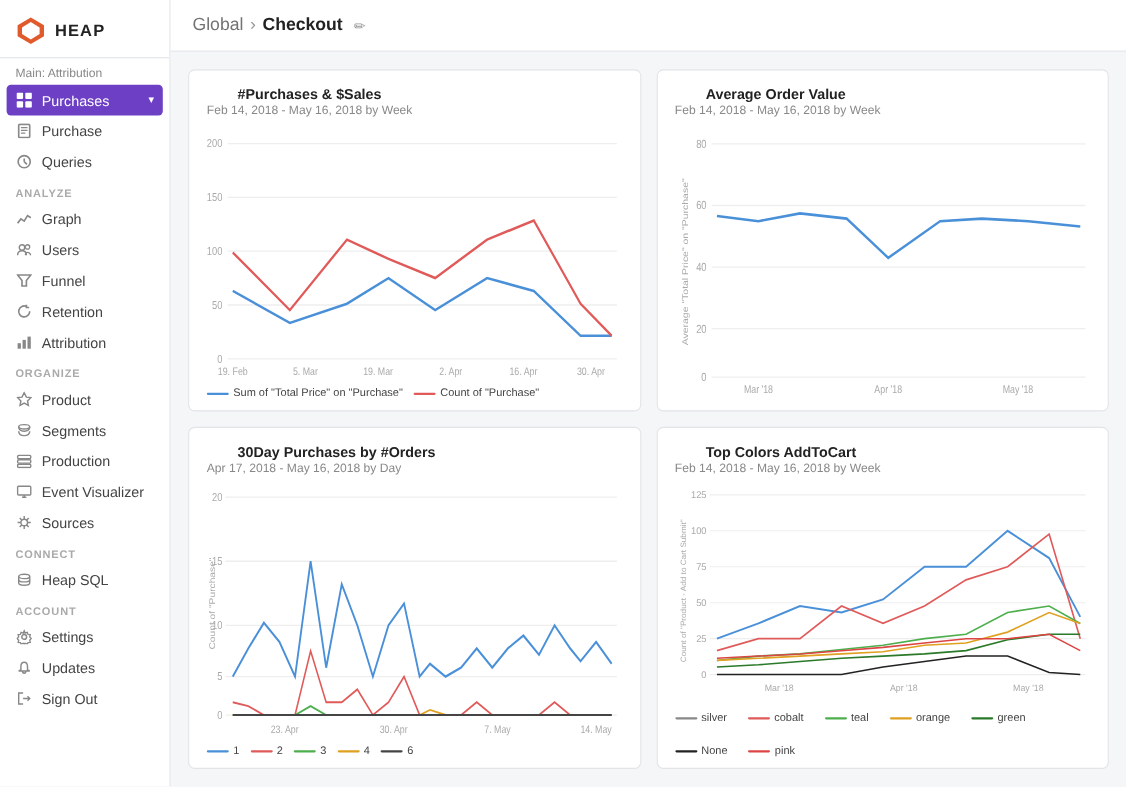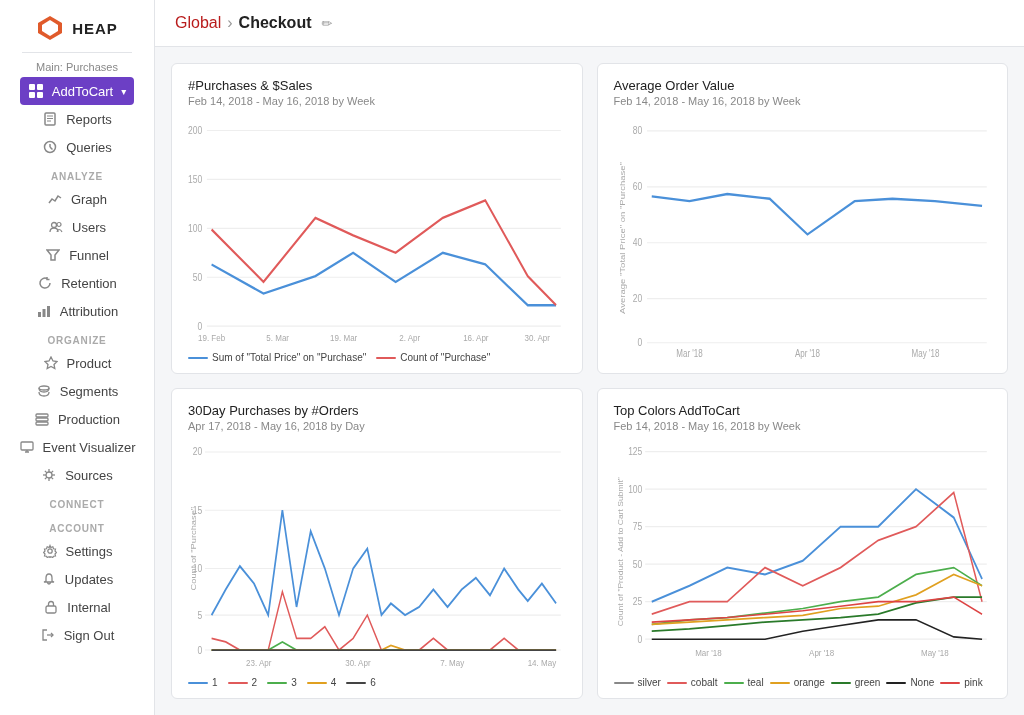--- a/index.html
+++ b/index.html
@@ -9,21 +9,20 @@
     #sidebar {
       width: 155px;
       min-width: 155px;
       background: #fff;
       border-right: 1px solid #e2e4e8;
       display: flex;
       flex-direction: column;
       padding: 0;
       height: 715px;
       overflow-y: auto;
-      align-items: center;
     }
     .logo-area {
       padding: 14px 14px 10px 14px;
       display: flex;
       align-items: center;
       gap: 8px;
       border-bottom: 1px solid #e2e4e8;
     }
     .logo-icon {
       width: 28px;
@@ -89,21 +88,21 @@
     #topbar {
       background: #fff;
       border-bottom: 1px solid #e2e4e8;
       padding: 14px 20px;
       display: flex;
       align-items: center;
       gap: 6px;
     }
     .breadcrumb-item {
       font-size: 16px;
-      color: #b91c1c;
+      color: #737373;
     }
     .breadcrumb-sep {
       font-size: 16px;
       color: #999;
     }
     .breadcrumb-current {
       font-size: 16px;
       font-weight: 600;
       color: #222;
     }
@@ -128,23 +127,24 @@
       background: #fff;
       border: 1px solid #e2e4e8;
       border-radius: 6px;
       padding: 14px 16px 10px;
       display: flex;
       flex-direction: column;
       overflow: hidden;
     }
     .chart-title {
       font-size: 13px;
-      font-weight: 400;
+      font-weight: 700;
       color: #222;
       margin-bottom: 2px;
+      margin-left: 28px;
     }
     .chart-subtitle {
       font-size: 11px;
       color: #888;
       margin-bottom: 6px;
     }
     .chart-body {
       flex: 1;
       position: relative;
       overflow: hidden;
@@ -176,45 +176,45 @@
 <div id="sidebar">
 
   <div class="logo-area">
     <svg class="logo-icon" viewBox="0 0 28 28" xmlns="http://www.w3.org/2000/svg">
       <polygon points="14,2 26,9 26,19 14,26 2,19 2,9" fill="#e05a2b" stroke="none"></polygon>
       <polygon points="14,6 22,11 22,17 14,22 6,17 6,11" fill="#fff" stroke="none"></polygon>
     </svg>
     <span class="logo-text">HEAP</span>
   </div>
 
-  <div class="env-label">Main: Purchases</div>
+  <div class="env-label">Main: Attribution</div>
 
   <div class="nav-item active">
     <span class="nav-icon">
       <svg width="14" height="14" viewBox="0 0 14 14">
           <rect x="0" y="0" width="6" height="6" rx="1" fill="#fff"></rect>
           <rect x="8" y="0" width="6" height="6" rx="1" fill="#fff"></rect>
           <rect x="0" y="8" width="6" height="6" rx="1" fill="#fff"></rect>
           <rect x="8" y="8" width="6" height="6" rx="1" fill="#fff"></rect>
         </svg>
     </span>
-    <span class="nav-label">AddToCart</span>
+    <span class="nav-label">Purchases</span>
     <span class="nav-chevron">▾</span>
   </div>
 
   <div class="nav-item">
     <span class="nav-icon">
       <svg width="14" height="14" viewBox="0 0 14 14">
           <rect x="2" y="1" width="10" height="12" rx="1" fill="none" stroke="#888" stroke-width="1.5"></rect>
           <line x1="4" y1="4" x2="10" y2="4" stroke="#888" stroke-width="1"></line>
           <line x1="4" y1="6.5" x2="10" y2="6.5" stroke="#888" stroke-width="1"></line>
           <line x1="4" y1="9" x2="8" y2="9" stroke="#888" stroke-width="1"></line>
         </svg>
     </span>
-    <span class="nav-label">Reports</span>
+    <span class="nav-label">Purchase</span>
   </div>
 
   <div class="nav-item">
     <span class="nav-icon">
       <svg width="14" height="14" viewBox="0 0 14 14">
           <circle cx="7" cy="7" r="5.5" fill="none" stroke="#888" stroke-width="1.5"></circle>
           <line x1="7" y1="4" x2="7" y2="7" stroke="#888" stroke-width="1.5"></line>
           <line x1="7" y1="7" x2="9.5" y2="9.5" stroke="#888" stroke-width="1.5"></line>
         </svg>
     </span>
@@ -331,20 +331,30 @@
           <line x1="9.1" y1="9.1" x2="11.1" y2="11.1" stroke="#888" stroke-width="1.3"></line>
           <line x1="11.1" y1="2.9" x2="9.1" y2="4.9" stroke="#888" stroke-width="1.3"></line>
           <line x1="4.9" y1="9.1" x2="2.9" y2="11.1" stroke="#888" stroke-width="1.3"></line>
         </svg>
     </span>
     <span class="nav-label">Sources</span>
   </div>
 
   <div class="nav-section-label">Connect</div>
 
+  <div class="nav-item">
+    <span class="nav-icon">
+      <svg width="14" height="14" viewBox="0 0 14 14">
+          <ellipse cx="7" cy="4" rx="5" ry="2" fill="none" stroke="#888" stroke-width="1.3"></ellipse>
+          <path d="M2,4 L2,10 Q2,12 7,12 Q12,12 12,10 L12,4" fill="none" stroke="#888" stroke-width="1.3"></path>
+          <path d="M2,7 Q2,9 7,9 Q12,9 12,7" fill="none" stroke="#888" stroke-width="1.3"></path>
+        </svg>
+    </span>
+    <span class="nav-label">Heap SQL</span>
+  </div>
 
   <div class="nav-section-label">Account</div>
 
   <div class="nav-item">
     <span class="nav-icon">
       <svg width="14" height="14" viewBox="0 0 14 14">
           <circle cx="7" cy="7" r="2.2" fill="none" stroke="#888" stroke-width="1.3"></circle>
           <path d="M7,1.5 L7.8,3.5 L9.8,2.8 L10.5,4.8 L12.5,5 L12,7 L13.5,8.5 L12,10 L12.5,12 L10.5,12.2 L9.8,13.5 L7.8,12.8 L7,13.5 L6.2,12.8 L4.2,13.5 L3.5,12.2 L1.5,12 L2,10 L0.5,8.5 L2,7 L1.5,5 L3.5,4.8 L4.2,2.8 L6.2,3.5 Z" fill="none" stroke="#888" stroke-width="1.2"></path>
         </svg>
     </span>
@@ -354,29 +364,20 @@
   <div class="nav-item">
     <span class="nav-icon">
       <svg width="14" height="14" viewBox="0 0 14 14">
           <path d="M7,2 Q10,2 10,6 L10,9 L12,10 L2,10 L4,9 L4,6 Q4,2 7,2 Z" fill="none" stroke="#888" stroke-width="1.3"></path>
           <path d="M5.5,10 Q5.5,12 7,12 Q8.5,12 8.5,10" fill="none" stroke="#888" stroke-width="1.3"></path>
         </svg>
     </span>
     <span class="nav-label">Updates</span>
   </div>
 
-  <div class="nav-item">
-    <span class="nav-icon">
-      <svg width="14" height="14" viewBox="0 0 14 14">
-          <rect x="2" y="6" width="10" height="7" rx="1.5" fill="none" stroke="#888" stroke-width="1.3"></rect>
-          <path d="M4.5,6 L4.5,4 Q4.5,1.5 7,1.5 Q9.5,1.5 9.5,4 L9.5,6" fill="none" stroke="#888" stroke-width="1.3"></path>
-        </svg>
-    </span>
-    <span class="nav-label">Internal</span>
-  </div>
 
   <div class="nav-item">
     <span class="nav-icon">
       <svg width="14" height="14" viewBox="0 0 14 14">
           <path d="M6,2 L2,2 L2,12 L6,12" fill="none" stroke="#888" stroke-width="1.3"></path>
           <line x1="6" y1="7" x2="12" y2="7" stroke="#888" stroke-width="1.3"></line>
           <polyline points="10,5 12,7 10,9" fill="none" stroke="#888" stroke-width="1.3"></polyline>
         </svg>
     </span>
     <span class="nav-label">Sign Out</span>
@@ -558,21 +559,21 @@
 
           <polyline points="40,177 80,177 120,177 160,177 200,170 240,165 280,160 320,160 360,175 390,177" fill="none" stroke="#222" stroke-width="1.4"></polyline>
 
           <polyline points="40,162 80,160 120,158 160,155 200,152 240,148 280,144 320,144 360,140 390,155" fill="none" stroke="#d44" stroke-width="1.4"></polyline>
 
           <text x="100" y="192" font-size="8.5" fill="#aaa" text-anchor="middle">Mar '18</text>
           <text x="220" y="192" font-size="8.5" fill="#aaa" text-anchor="middle">Apr '18</text>
           <text x="340" y="192" font-size="8.5" fill="#aaa" text-anchor="middle">May '18</text>
         </svg>
       </div>
-      <div class="chart-legend" style="flex-wrap:wrap; gap:6px;">
+      <div class="chart-legend" style="flex-wrap:wrap; gap:19px;">
         <div class="legend-item">
           <div class="legend-line" style="background:#888"></div>
           <span>silver</span>
         </div>
         <div class="legend-item">
           <div class="legend-line" style="background:#e05a5a"></div>
           <span>cobalt</span>
         </div>
         <div class="legend-item">
           <div class="legend-line" style="background:#4cae4c"></div>

